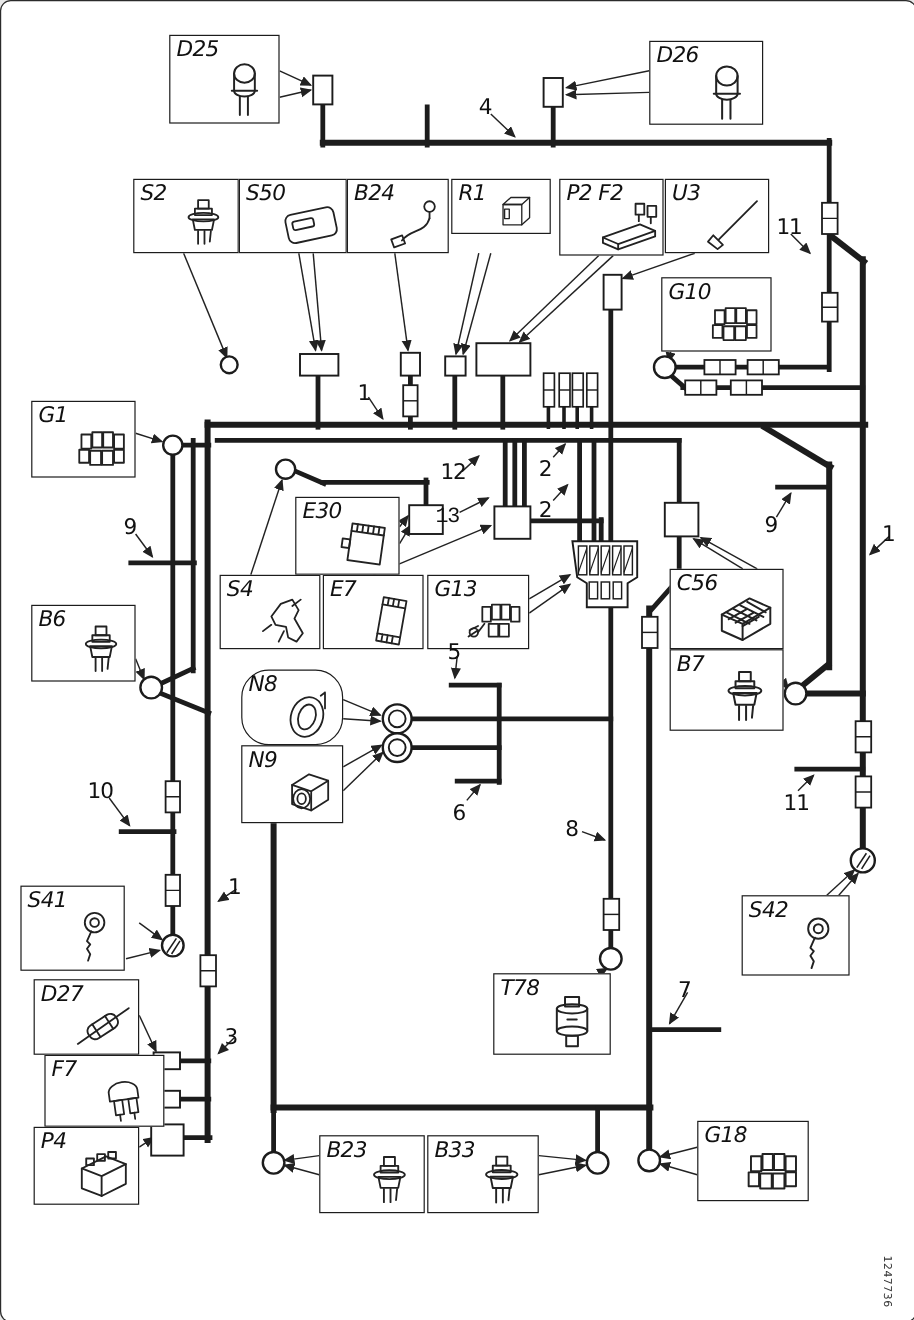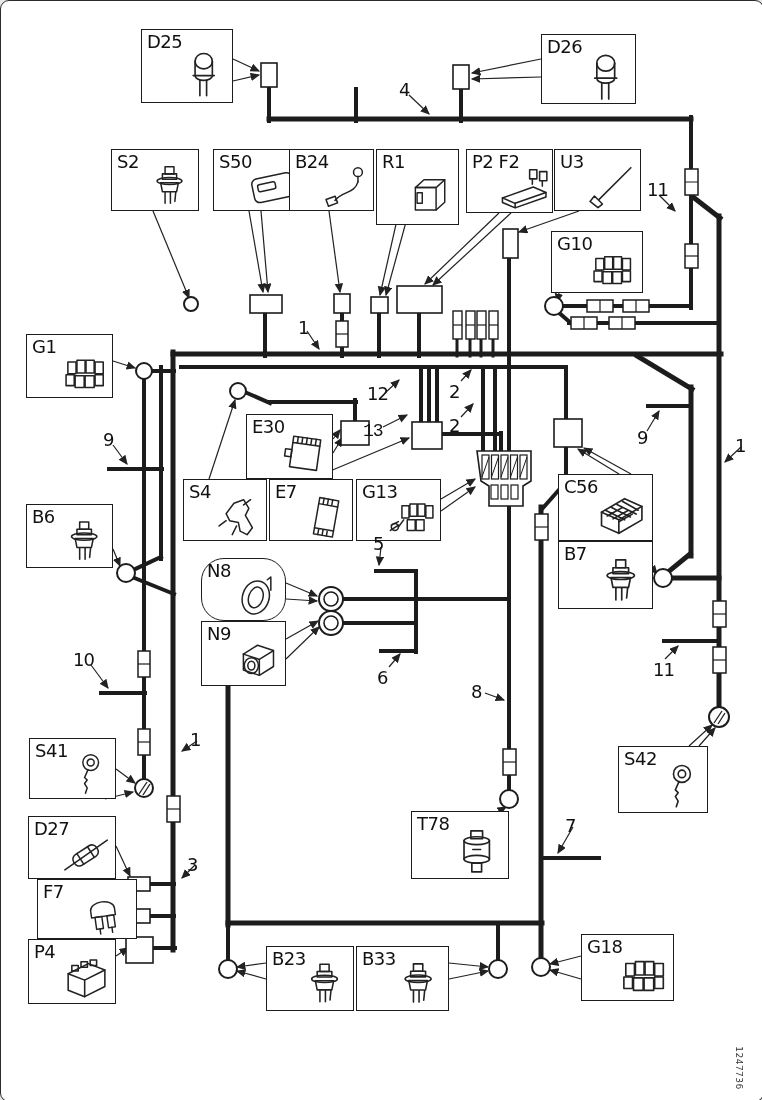--- a/index.html
+++ b/index.html
@@ -1,20 +1,20 @@
 <!DOCTYPE html>
 <html><head>
 <meta charset="utf-8">
 <style>
   html,body{margin:0;padding:0;background:#e8e8e8;font-family:"DejaVu Sans",sans-serif;}
   .frame{position:relative;width:762px;height:1100px;background:#ffffff;border:1px solid #2b2b2b;
          border-radius:9px;overflow:hidden;margin:0 auto;}
   #wiring-svg{position:absolute;left:0;top:0;z-index:1;}
   .comp{position:absolute;border:1.6px solid #1c1c1c;background:#fff;z-index:2;box-sizing:border-box;}
-  .clabel{position:absolute;top:1px;left:5px;font-size:18px;color:#111;letter-spacing:-0.5px;white-space:nowrap;}
+  .clabel{position:absolute;top:1px;left:5px;font-size:18px;color:#111;letter-spacing:-0.5px;white-space:nowrap;font-style:italic;}
   .cicon{position:absolute;right:1px;bottom:1px;width:64%;height:74%;}
   .cicon svg{width:100%;height:100%;}
   .cicon svg *{stroke:#222;fill:none;stroke-width:1.7;stroke-linecap:round;stroke-linejoin:round;}
   .wlabel{position:absolute;font-size:18px;color:#111;z-index:3;letter-spacing:-1px;}
   .partnum{position:absolute;right:2px;bottom:28px;font-size:9px;color:#333;z-index:3;
            transform:rotate(90deg);transform-origin:center;letter-spacing:0.5px;}
 </style>
 </head>
 <body>
 
@@ -265,39 +265,39 @@
         <span class="cicon"><svg viewBox="0 0 60 50" preserveAspectRatio="xMidYMid meet">
             <rect x="25" y="2" width="10" height="8"></rect>
             <rect x="22" y="10" width="16" height="6"></rect>
             <ellipse cx="30" cy="18" rx="14" ry="4"></ellipse>
             <path d="M20 20 h20 l-2 10 h-16 z"></path>
             <line x1="25" y1="31" x2="25" y2="43"></line>
             <line x1="31" y1="31" x2="31" y2="43"></line>
             <line x1="37" y1="31" x2="36" y2="41"></line>
           </svg></span>
       </div>
-      <div class="comp" style="left: 212px; top: 148px; width: 90px; height: 62px;">
+      <div class="comp" style="left: 198px; top: 148px; width: 90px; height: 62px;">
         <span class="clabel">S50</span>
         <span class="cicon"><svg viewBox="0 0 60 50" preserveAspectRatio="xMidYMid meet">
             <g transform="rotate(-12 30 25)">
               <rect x="7" y="12" width="46" height="27" rx="6"></rect>
               <rect x="13" y="19" width="20" height="8" rx="2"></rect>
             </g>
           </svg></span>
       </div>
       <div class="comp" style="left: 288px; top: 148px; width: 85px; height: 62px;">
         <span class="clabel">B24</span>
         <span class="cicon"><svg viewBox="0 0 60 50" preserveAspectRatio="xMidYMid meet">
             <circle cx="44" cy="8" r="5"></circle>
             <line x1="44" y1="13" x2="44" y2="19"></line>
             <path d="M44 19 C 40 33, 26 29, 18 40"></path>
             <rect x="9" y="37" width="11" height="8" transform="rotate(-20 14 41)"></rect>
           </svg></span>
       </div>
-      <div class="comp" style="left: 375px; top: 148px; width: 83px; height: 76px;">
+      <div class="comp" style="left: 375px; top: 148px; width: 83px; height: 46px;">
         <span class="clabel">R1</span>
         <span class="cicon"><svg viewBox="0 0 60 50" preserveAspectRatio="xMidYMid meet">
             <rect x="12" y="16" width="24" height="26"></rect>
             <path d="M12 16 l10 -9 h24 l-10 9 z"></path>
             <path d="M46 7 v26 l-10 9"></path>
             <rect x="14" y="22" width="6" height="12"></rect>
           </svg></span>
       </div>
       <div class="comp" style="left: 465px; top: 148px; width: 87px; height: 64px;">
         <span class="clabel">P2 F2</span>
@@ -424,21 +424,21 @@
       </div>
       <div class="comp" style="left: 200px; top: 620px; width: 85px; height: 65px;">
         <span class="clabel">N9</span>
         <span class="cicon"><svg viewBox="0 0 60 50" preserveAspectRatio="xMidYMid meet">
             <path d="M14 18 l16 -10 l18 6 v18 l-16 10 l-18 -6 z"></path>
             <path d="M14 18 l18 6 l16 -10 M32 24 v18"></path>
             <ellipse cx="23" cy="31" rx="8" ry="9"></ellipse>
             <ellipse cx="23" cy="31" rx="4" ry="5"></ellipse>
           </svg></span>
       </div>
-      <div class="comp" style="left: 28px; top: 737px; width: 87px; height: 61px; text-align: right;">
+      <div class="comp" style="left: 16px; top: 737px; width: 87px; height: 71px; text-align: right;">
         <span class="clabel">S41</span>
         <span class="cicon"><svg viewBox="0 0 60 50" preserveAspectRatio="xMidYMid meet">
             <circle cx="34" cy="11" r="9"></circle>
             <circle cx="34" cy="11" r="4"></circle>
             <path d="M31 19 l-4 9 l3 3 l-3 4 l3 5 l-2 6" stroke-width="2.6"></path>
           </svg></span>
       </div>
       <div class="comp" style="left: 617px; top: 745px; width: 90px; height: 67px;">
         <span class="clabel">S42</span>
         <span class="cicon"><svg viewBox="0 0 60 50" preserveAspectRatio="xMidYMid meet">

